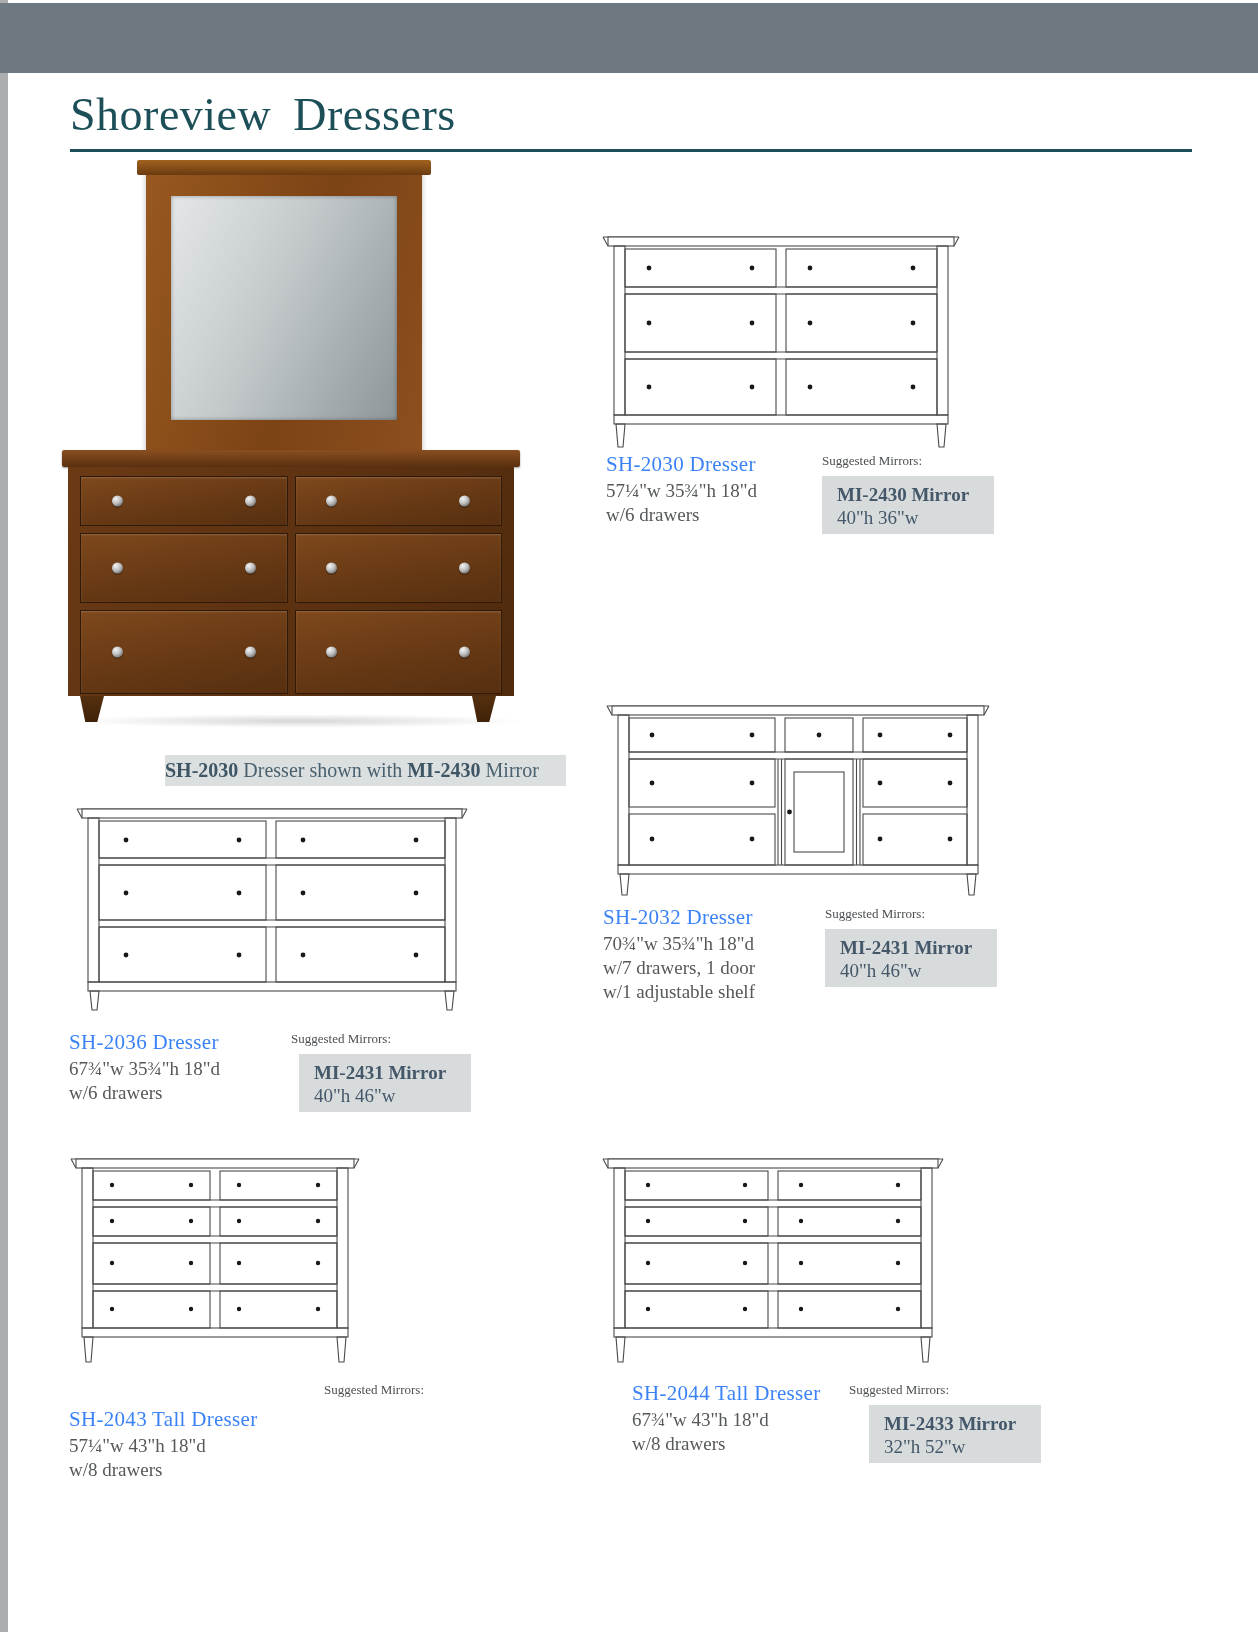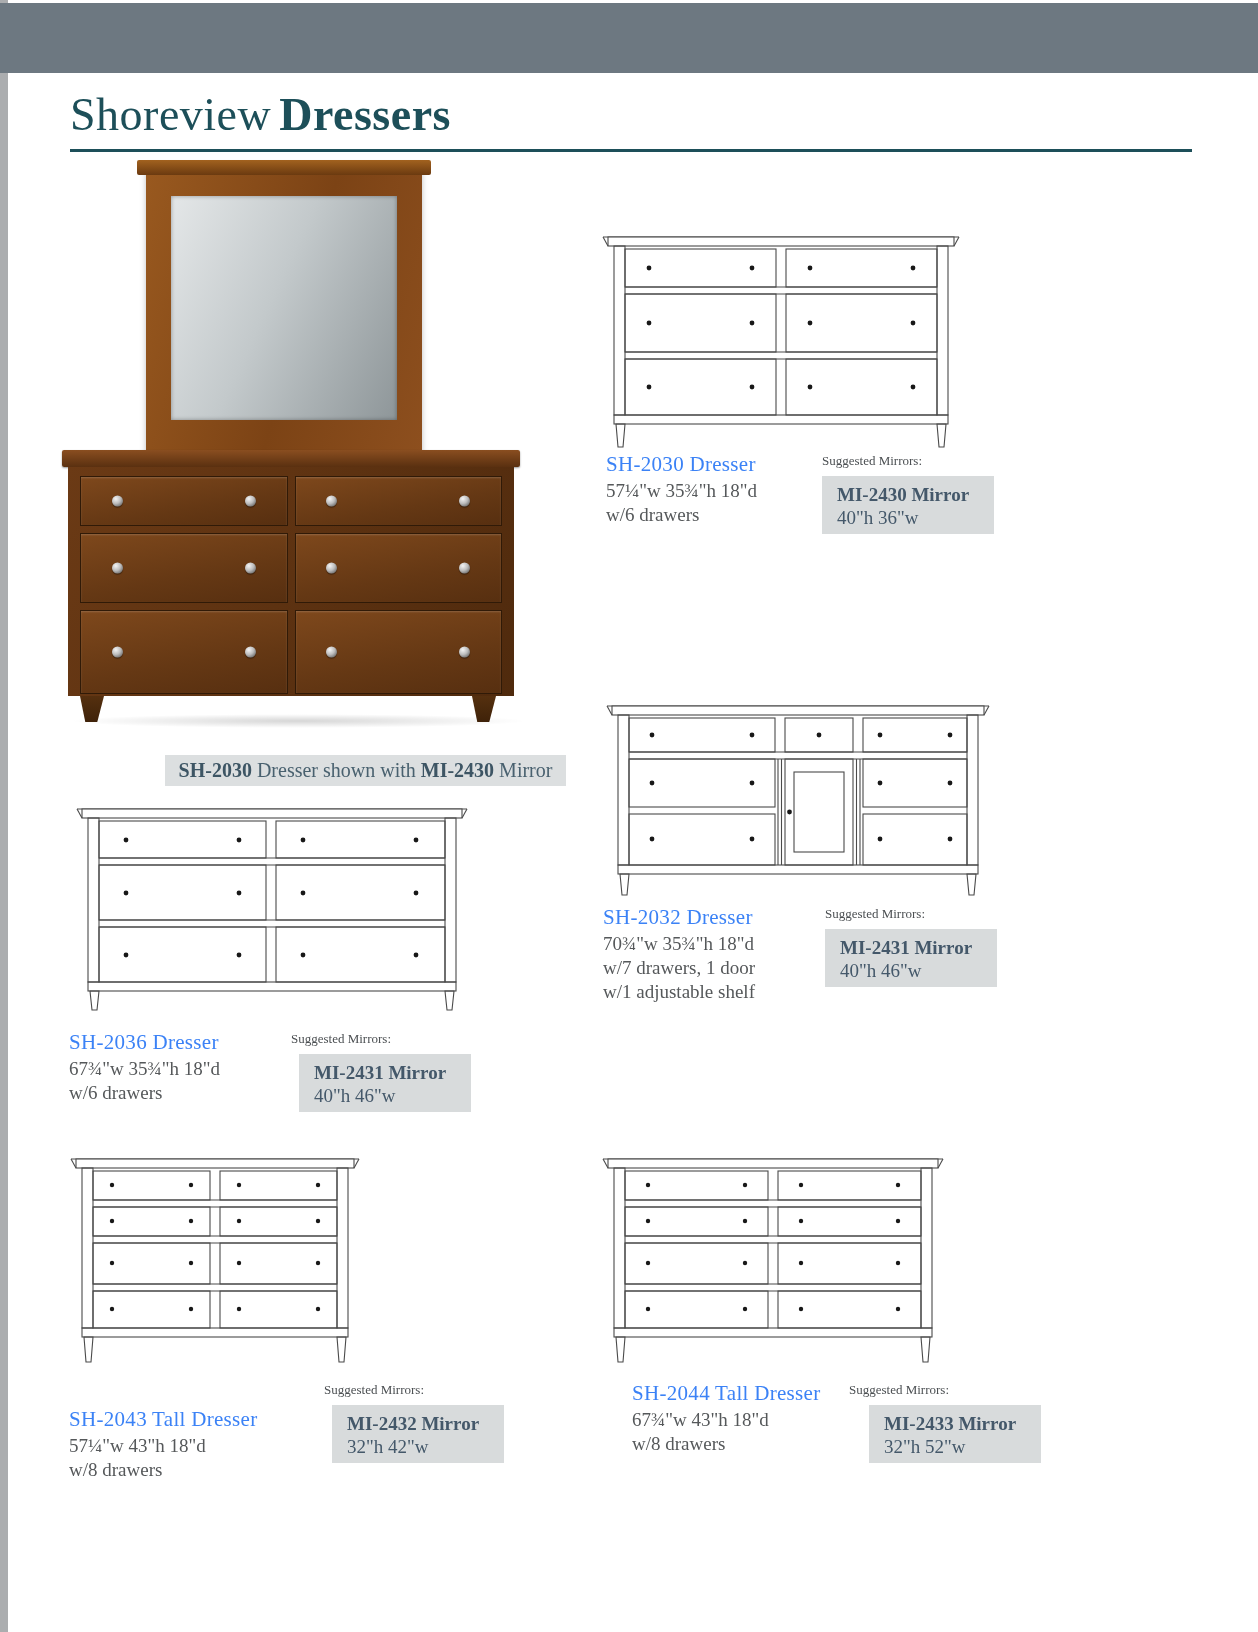--- a/index.html
+++ b/index.html
@@ -3,22 +3,22 @@
 <meta charset="utf-8">
 <style>
   *{margin:0;padding:0;box-sizing:border-box}
   html,body{background:#fff}
   body{width:1258px;height:1632px;position:relative;font-family:"Liberation Serif",serif;overflow:hidden}
 
   .edge-strip{position:absolute;left:0;top:0;width:8px;height:1632px;background:#abadaf}
   .header-bar{position:absolute;left:0;top:3px;width:1258px;height:70px;background:#6d7881}
 
   .title{position:absolute;left:70px;top:88px;font-size:46px;font-weight:400;color:#1d4f59;letter-spacing:.5px;white-space:nowrap}
-  .title .light{margin-right:8px}
-  .title b{font-weight:700}
+  .title .light{margin-right:22px}
+  .title b{font-weight:400}
   .title-rule{position:absolute;left:70px;top:149px;width:1122px;height:3px;background:#1d4f59}
 
   
   .photo{position:absolute;left:62px;top:158px;width:500px;height:604px}
   .mirror{position:absolute;left:84px;top:6px;width:276px;height:290px;
     background:linear-gradient(105deg,#99591f,#7c4315 55%,#8d4f1e);
     box-shadow:0 2px 6px rgba(0,0,0,.25)}
   .mirror-crown{position:absolute;left:-9px;top:-4px;width:294px;height:15px;
     background:linear-gradient(#a2621f,#6b3a10);border-radius:2px}
   .mirror-glass{position:absolute;left:25px;top:32px;width:226px;height:224px;
@@ -33,21 +33,21 @@
   .knob{position:absolute;top:50%;width:11px;height:11px;border-radius:50%;transform:translateY(-50%);
     background:radial-gradient(circle at 35% 30%,#f4f4f4,#bdbdbd 45%,#707070 80%);box-shadow:0 1px 1px rgba(0,0,0,.5)}
   .knob.l{left:15%}.knob.r{right:15%}
   .leg{position:absolute;top:538px;width:24px;height:26px;background:linear-gradient(#55300f,#3f2209);
     clip-path:polygon(0 0,100% 0,72% 100%,22% 100%)}
   .leg.l{left:18px}.leg.r{left:410px}
   .floor-shadow{position:absolute;left:6px;top:556px;width:460px;height:14px;
     background:radial-gradient(ellipse at center,rgba(0,0,0,.16),transparent 70%)}
 
   .caption{position:absolute;left:165px;top:755px;width:401px;height:31px;background:#dcdfe0;
-    color:#49616f;font-size:20px;text-align:center;line-height:31px;white-space:pre}
+    color:#49616f;font-size:20px;line-height:31px;white-space:pre}
   .caption b{color:#3d5564;font-weight:700}
 
   
   svg.draw{position:absolute}
   svg.draw line,svg.draw rect,svg.draw polygon{stroke:#4a4a4a;stroke-width:1.1;fill:none}
   svg.draw rect.f{fill:#fff}
   svg.draw circle{fill:#181818;stroke:none}
 
   
   .pblock{position:absolute;font-size:19px;color:#55585a;line-height:24px;white-space:nowrap}
@@ -339,24 +339,20 @@
   </div>
 </div>
 
 <div class="pblock" style="left:69px;top:1407px">
   <div class="nm">SH-2043 Tall Dresser</div>
   <div>57¼"w 43"h 18"d</div>
   <div>w/8 drawers</div>
 </div>
 <div class="sblock" style="left:324px;top:1382px">
   <div class="lbl">Suggested Mirrors:</div>
-  <div class="mbox" style="margin-left:8px">
-    <div class="mname">MI-2432 Mirror</div>
-    <div class="mdims">32"h 42"w</div>
-  </div>
 </div>
 
 <div class="pblock" style="left:632px;top:1381px">
   <div class="nm">SH-2044 Tall Dresser</div>
   <div>67¾"w 43"h 18"d</div>
   <div>w/8 drawers</div>
 </div>
 <div class="sblock" style="left:849px;top:1382px">
   <div class="lbl">Suggested Mirrors:</div>
   <div class="mbox" style="margin-left:20px">

